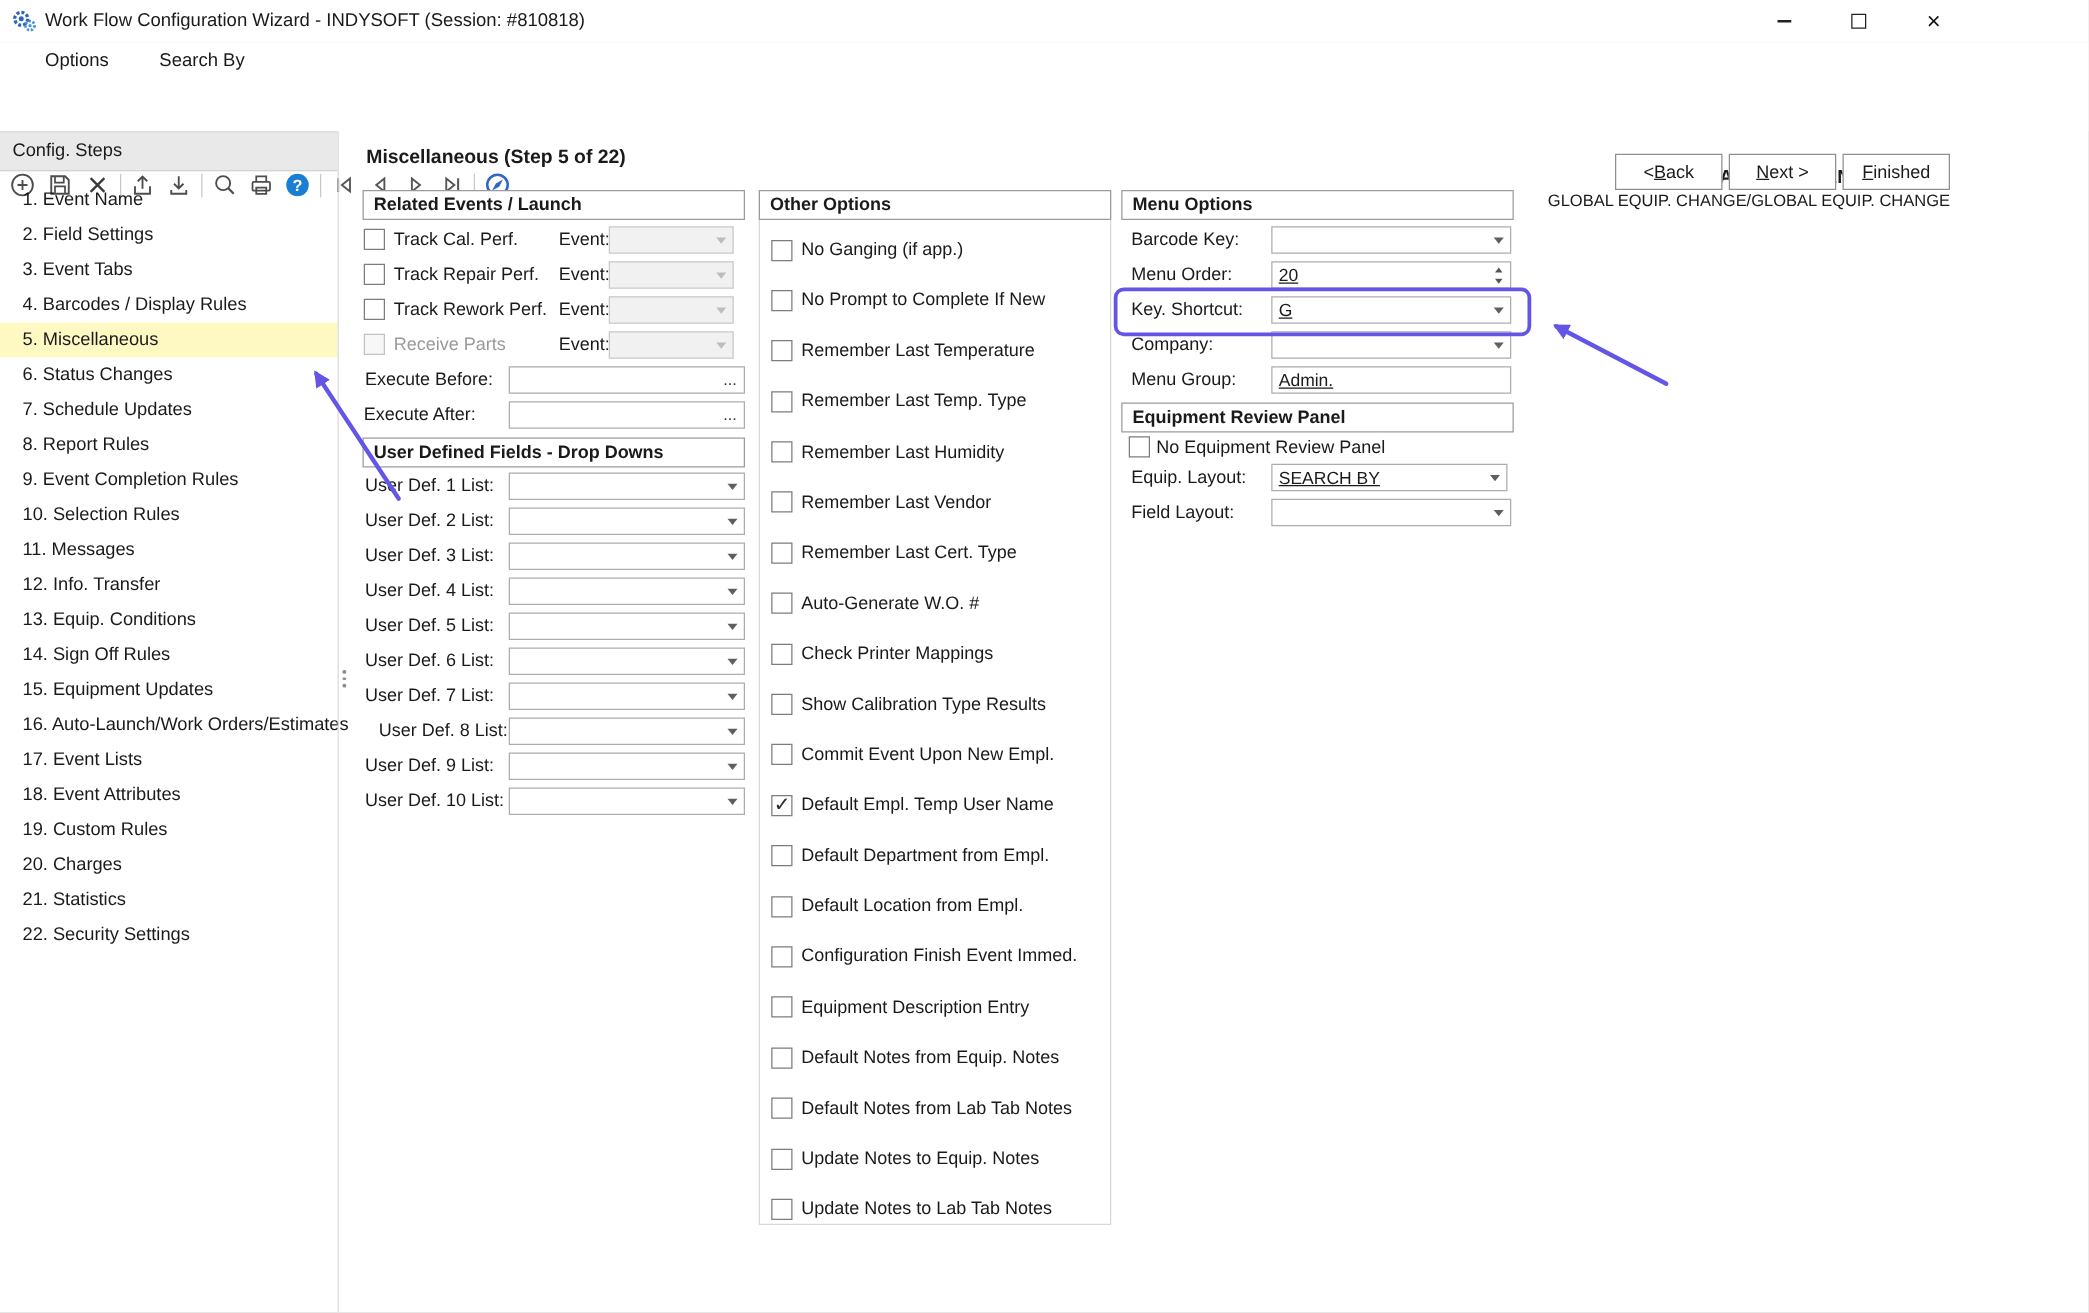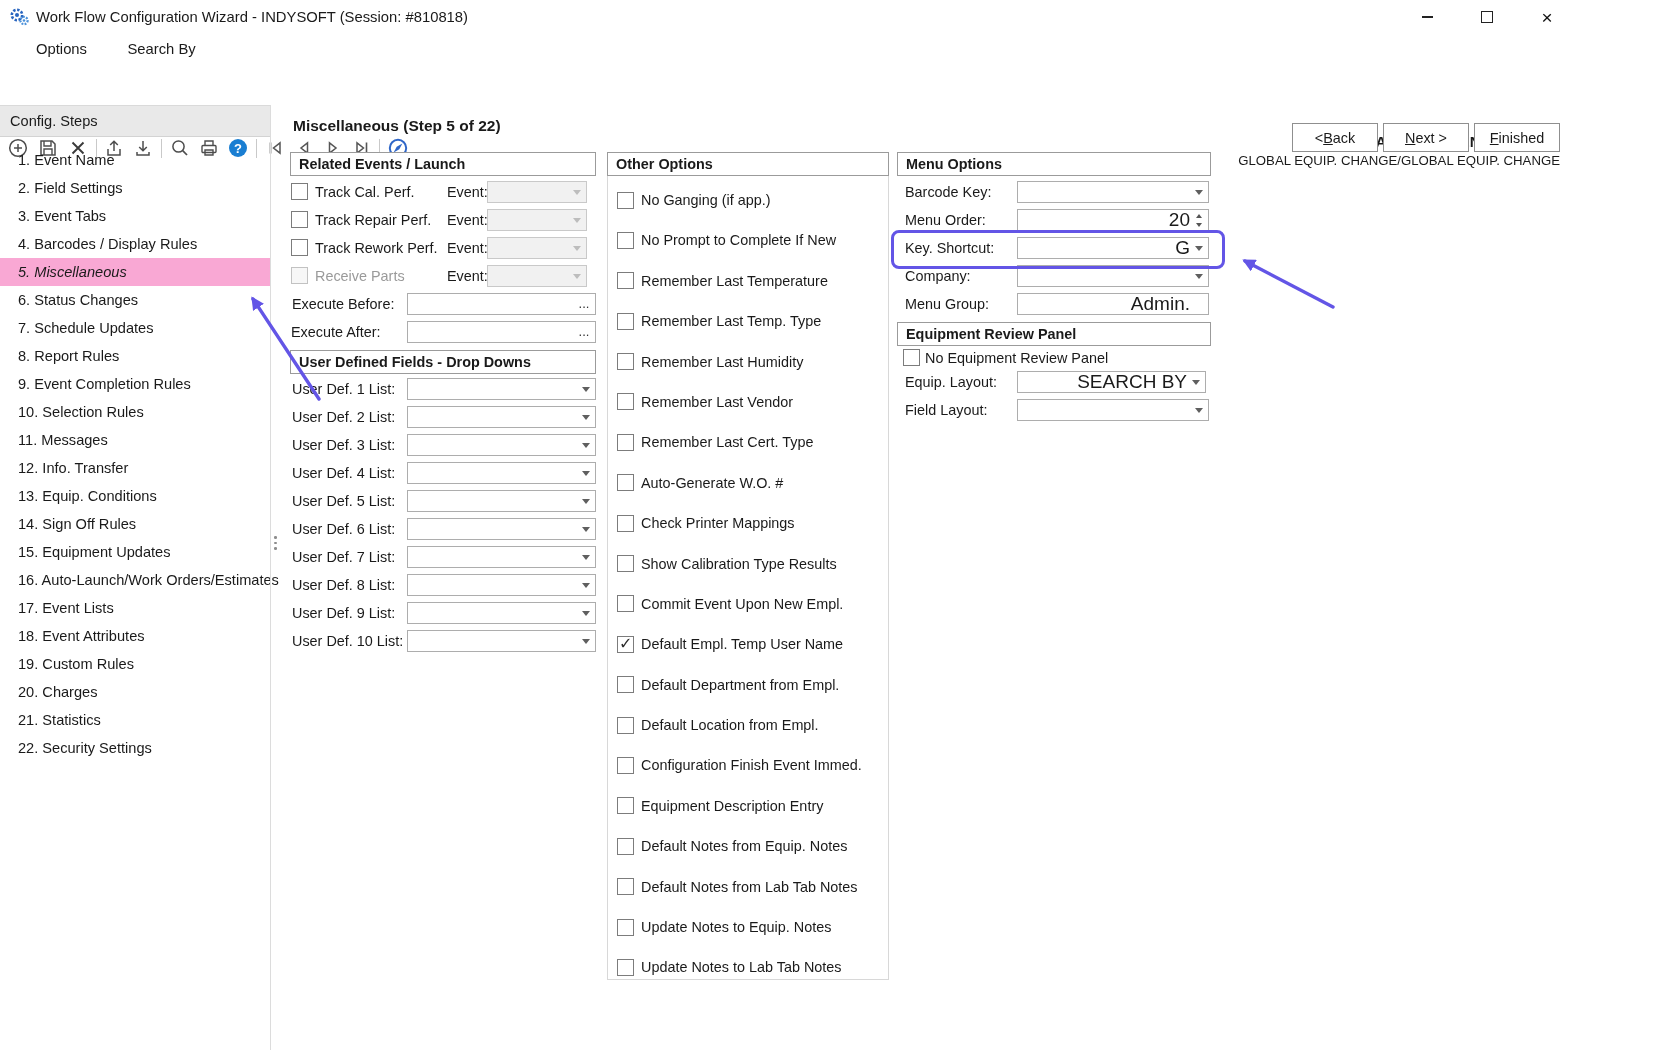--- a/index.html
+++ b/index.html
@@ -24,46 +24,46 @@
   .tbi{position:absolute;top:73px;width:22px;height:22px;}
   .tbsep{position:absolute;top:75px;width:1px;height:19px;background:#c9c9c9;}
   .pagehdr{position:absolute;right:111px;top:69px;text-align:right;}
   .pagehdr .t1{font-size:15.2px;font-weight:700;}
   .pagehdr .t2{font-size:13.2px;margin-top:3px;}
 
   
   .side-hd{position:absolute;left:0;top:105px;width:270px;height:32px;background:#e9e9e9;border-top:1px solid #dadada;border-bottom:1px solid #d3d3d3;line-height:30px;padding-left:10px;font-size:14.6px;box-sizing:border-box;}
   .side-list{position:absolute;left:0;top:146px;width:270px;}
   .side-item{height:28px;line-height:28px;padding-left:18px;font-size:14.6px;white-space:nowrap;}
-  .side-item.sel{background:#f9a8d4;font-style:italic;}
+  .side-item.sel{background:#fef9c3;}
   .vdiv{position:absolute;left:270px;top:105px;width:1px;height:945px;background:#dcdcdc;}
   .grip{position:absolute;left:272px;top:536px;width:7px;display:flex;flex-direction:column;align-items:center;gap:3px;}
   .grip i{width:2.6px;height:2.6px;border-radius:50%;background:#8d8d8d;}
 
   
   .step-title{position:absolute;left:293px;top:117px;font-size:15.5px;font-weight:700;}
   .navbtn{position:absolute;top:123px;width:86px;height:29px;border:1px solid #8f8f8f;background:#fff;font-size:14.4px;display:flex;align-items:center;justify-content:center;box-sizing:border-box;}
   .navbtn .u{text-decoration:underline;}
 
   .ghd{position:absolute;height:24px;border:1px solid #9b9b9b;background:#fff;font-weight:700;font-size:14.4px;line-height:22px;padding-left:8px;box-sizing:border-box;z-index:2;}
   .oo-outline{position:absolute;left:607px;top:152px;width:282px;height:828px;border:1px solid #d8d8d8;box-sizing:border-box;z-index:1;}
 
-  .rowwrap{position:absolute;text-align:right;}
+  .rowwrap{position:absolute;}
   .row28{position:relative;height:28px;}
   .row24{position:relative;height:24px;}
   .rl{position:absolute;font-size:14.4px;line-height:28px;white-space:nowrap;}
   .rl24{position:absolute;font-size:14.4px;line-height:24px;white-space:nowrap;}
   .rl.dim{color:#9a9a9a;}
 
   .cb{position:absolute;width:17px;height:17px;border:1px solid #7c7c7c;background:#fff;box-sizing:border-box;}
   .cb.dis{border-color:#c2c2c2;background:#f7f7f7;}
   .cb[data-checked="true"]::after{content:"\2713";position:absolute;left:1px;top:-3px;font-size:16px;font-weight:700;color:#2b2b2b;font-family:"DejaVu Sans",sans-serif;}
 
   .dd,.tb{position:absolute;top:3px;height:22px;background:#fff;border:1px solid #adadad;box-sizing:border-box;}
-  .ddv{display:block;padding:0 18px 0 5px;font-size:19px;line-height:20px;white-space:nowrap;overflow:hidden;}
+  .ddv{display:block;padding:0 18px 0 5px;font-size:14px;line-height:20px;white-space:nowrap;overflow:hidden;text-decoration:underline;}
   .dda{position:absolute;right:1px;top:1px;width:17px;height:18px;display:flex;align-items:center;justify-content:center;}
   .dda::after{content:"";border-left:4px solid transparent;border-right:4px solid transparent;border-top:5px solid #5f5f5f;}
   .dd.dis{background:#f1f1f1;border-color:#c9c9c9;}
   .dd.dis .dda::after{border-top-color:#bdbdbd;}
   .browse{position:absolute;right:1px;top:1px;bottom:1px;width:20px;display:flex;align-items:flex-end;justify-content:center;font-size:13px;color:#333;line-height:1.4;}
   .spin{position:absolute;right:1px;top:1px;bottom:1px;width:16px;display:flex;flex-direction:column;}
   .spin span{flex:1;display:flex;align-items:center;justify-content:center;}
   .spin .u::after{content:"";border-left:3.5px solid transparent;border-right:3.5px solid transparent;border-bottom:4.5px solid #555;}
   .spin .d::after{content:"";border-left:3.5px solid transparent;border-right:3.5px solid transparent;border-top:4.5px solid #555;}
 
@@ -336,21 +336,21 @@
           <span class="dda"></span>
         </span>
       </div>
     <div class="row28">
         <span class="rl" style="left:2px">User Def. 7 List:</span>
         <span class="dd" style="left:117px;width:189px">
           <span class="dda"></span>
         </span>
       </div>
     <div class="row28">
-        <span class="rl" style="left:2px">User Def. 8 List:</span>
+        <span class="rl" style="left:13px">User Def. 8 List:</span>
         <span class="dd" style="left:117px;width:189px">
           <span class="dda"></span>
         </span>
       </div>
     <div class="row28">
         <span class="rl" style="left:2px">User Def. 9 List:</span>
         <span class="dd" style="left:117px;width:189px">
           <span class="dda"></span>
         </span>
       </div>

